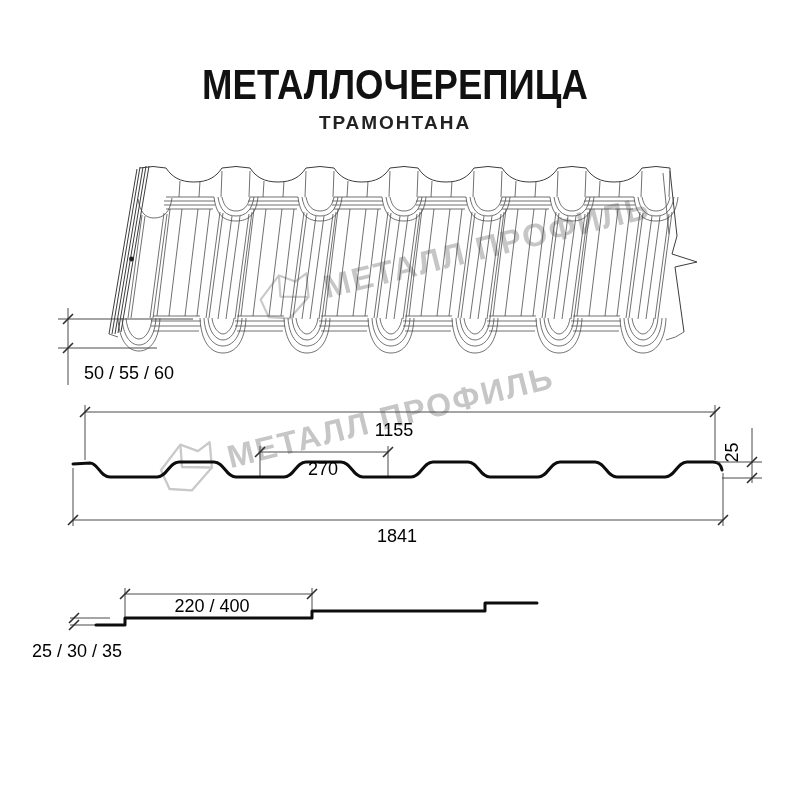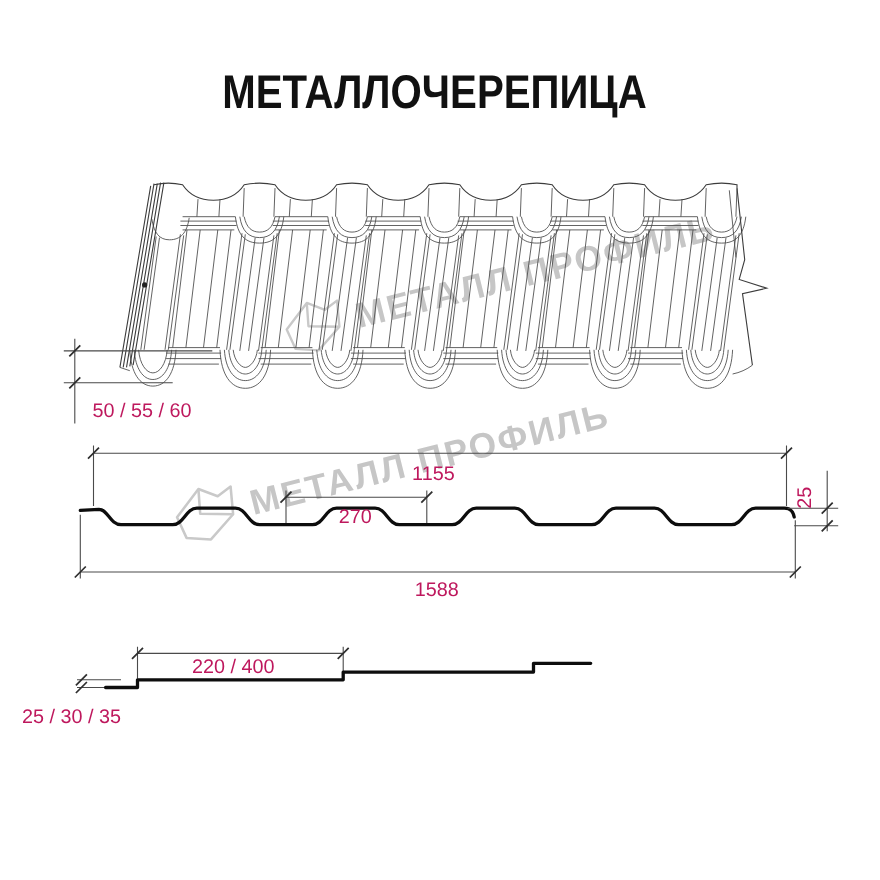--- a/index.html
+++ b/index.html
@@ -3,41 +3,42 @@
 <meta charset="utf-8">
 <style>
   html,body{margin:0;padding:0;background:#ffffff;}
   #canvas{position:relative;width:791px;height:800px;background:#ffffff;overflow:hidden;
           font-family:"Liberation Sans", sans-serif;color:#1c1c1c;}
   .abs{position:absolute;}
   #title{top:60px;left:0;width:790px;text-align:center;font-size:43px;font-weight:700;
          letter-spacing:0px;color:#111;transform:scaleX(0.85);}
   #subtitle{top:112px;left:0;width:790px;text-align:center;font-size:19px;font-weight:700;
             letter-spacing:2px;color:#222;}
-  .dimlabel{font-size:18px;color:#be185d;white-space:nowrap;}
+  .dimlabel{font-size:18px;color:#000000;white-space:nowrap;}
   .ctr{transform:translateX(-50%);margin-top:28px;}
   .watermark{display:flex;align-items:center;gap:10px;color:#c6c6c6;font-weight:700;
              font-size:32px;letter-spacing:2px;white-space:nowrap;transform-origin:0 50%;}
   .watermark .wtext{color:#c6c6c6;}
   #wm1{left:258px;top:278px;transform:rotate(-14deg);}
   #wm2{left:158px;top:448px;transform:rotate(-14deg);}
   svg{display:block;}
   .ln{stroke:#4d4d4d;stroke-width:0.8;fill:none;}
   .lm{stroke:#3c3c3c;stroke-width:1;fill:none;}
   .dim{stroke:#4a4a4a;stroke-width:1;fill:none;}
   .tick{stroke:#2f2f2f;stroke-width:1.6;fill:none;}
   .thick{stroke:#0d0d0d;stroke-width:3;fill:none;stroke-linejoin:round;stroke-linecap:round;}
   .logo{stroke:#c9c9c9;stroke-width:2.4;fill:none;stroke-linejoin:round;}
 </style>
 </head>
 <body>
 
 <div id="canvas">
 
   <div id="title" class="abs">МЕТАЛЛОЧЕРЕПИЦА</div>
+  <div id="subtitle" class="abs">ТРАМОНТАНА</div>
 
   <div id="wm1" class="abs watermark">
     <svg width="58" height="52" viewBox="0 0 64 56">
       <path class="logo" d="M4,24 L30,3 L46,14 L60,8 L56,34 L30,52 L8,45 Z"></path>
       <path class="logo" d="M30,3 L26,26 L56,34"></path>
     </svg>
     <span class="wtext">МЕТАЛЛ ПРОФИЛЬ</span>
   </div>
 
   <div id="wm2" class="abs watermark">
@@ -146,19 +147,19 @@
   </svg>
 
   <span class="abs dimlabel" style="left:84px;top:363px">50 / 55 / 60</span>
 
   <span class="abs dimlabel ctr" style="left:394px;top:392px">1155</span>
 
   <span class="abs dimlabel ctr" style="left:323px;top:431px">270</span>
 
   <span class="abs dimlabel" style="left:722px;top:442px;transform:rotate(-90deg)">25</span>
 
-  <span class="abs dimlabel ctr" style="left:397px;top:498px">1588</span>
+  <span class="abs dimlabel ctr" style="left:397px;top:498px">1841</span>
 
   <span class="abs dimlabel ctr" style="left:212px;top:568px">220 / 400</span>
 
-  <span class="abs dimlabel" style="left:20px;top:641px">25 / 30 / 35</span>
+  <span class="abs dimlabel" style="left:32px;top:641px">25 / 30 / 35</span>
 
 </div>
 
 </body></html>

